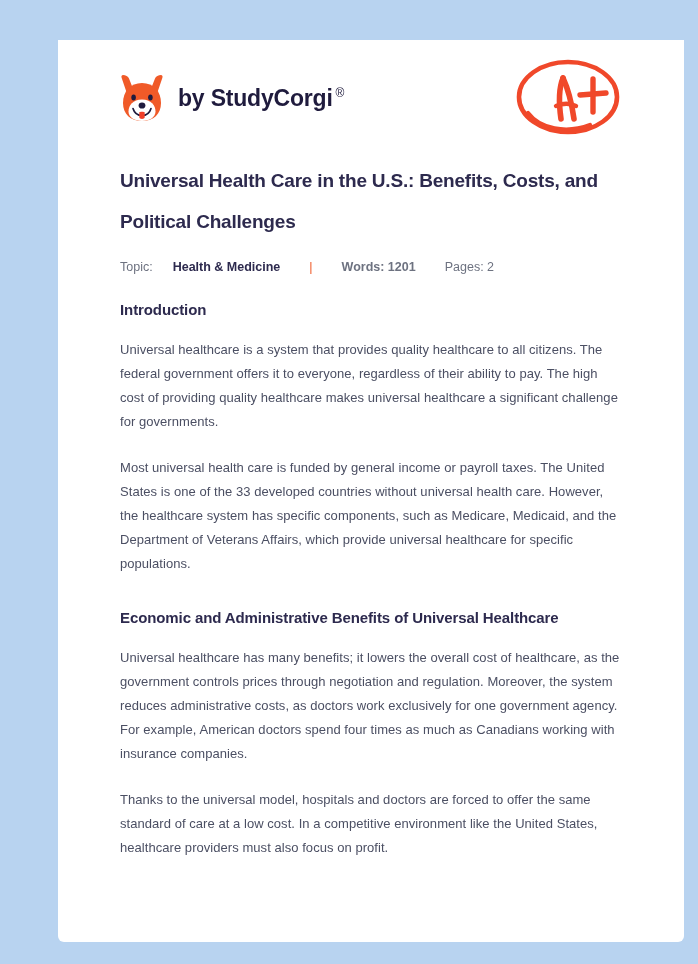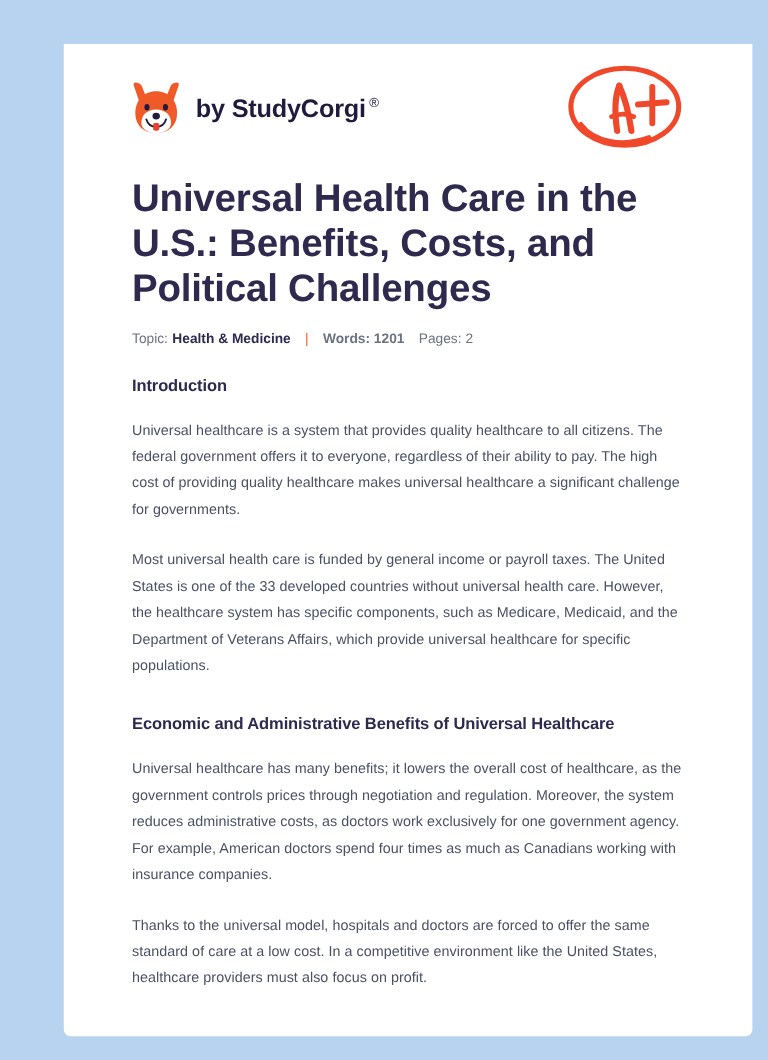--- a/index.html
+++ b/index.html
@@ -77,39 +77,40 @@
   }
 
   .aplus-badge {
     width: 108px;
     height: 82px;
     flex: 0 0 auto;
   }
 
   
   .doc-title {
-    font-size: 35px;
+    font-size: 19px;
     line-height: 41px;
     font-weight: 700;
     color: #2d2a4e;
     letter-spacing: -0.2px;
     margin: 8px 0 0 0;
     padding: 0;
     max-width: 500px;
   }
 
   
   .doc-meta {
     margin-top: 16px;
     font-size: 12.5px;
     color: #6d7280;
     display: flex;
     align-items: center;
     flex-wrap: wrap;
     line-height: 18px;
+    gap: 16px;
   }
   .doc-meta .meta-label { color: #6d7280; }
   .doc-meta .meta-topic {
     color: #2d2a4e;
     font-weight: 700;
     margin-left: 4px;
   }
   .doc-meta .meta-sep {
     color: #f05a28;
     margin: 0 13px;

